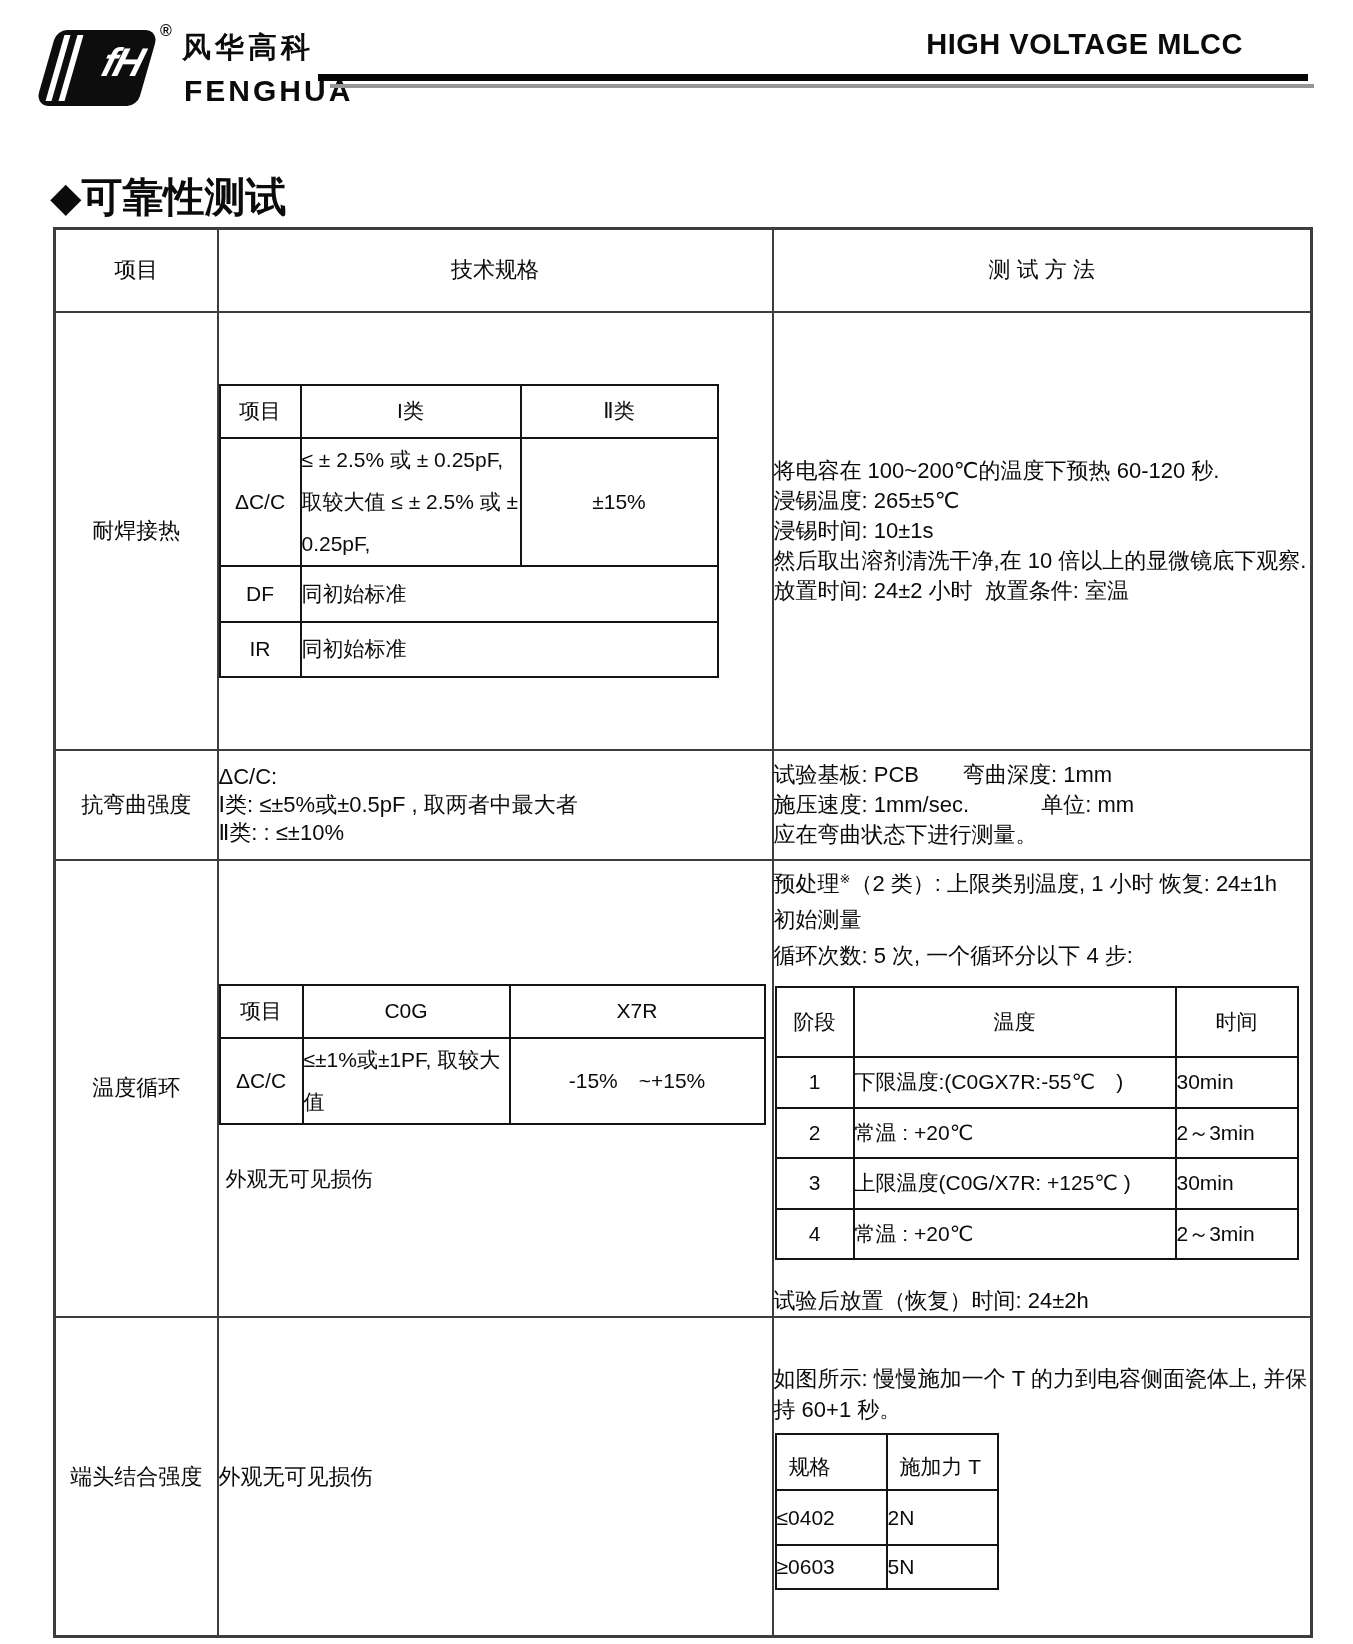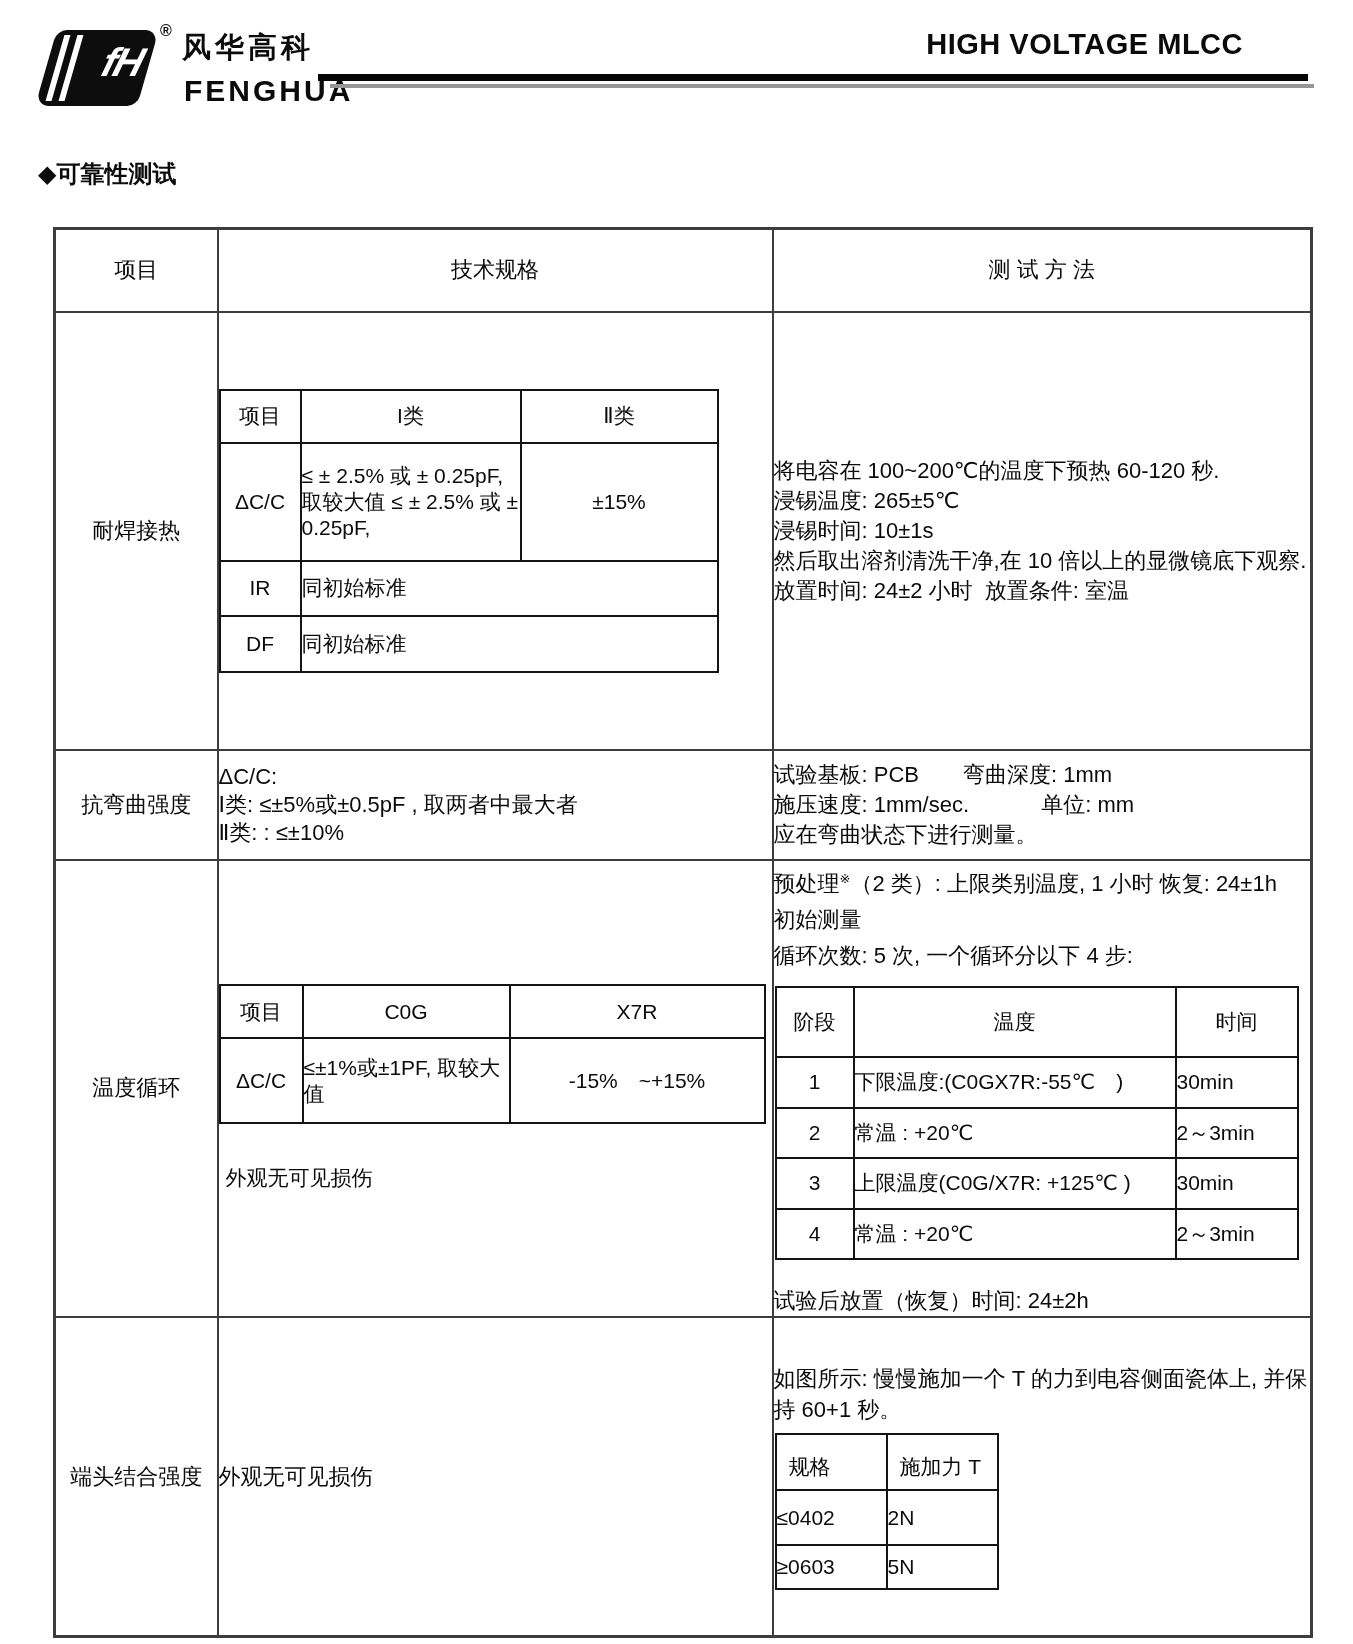--- a/index.html
+++ b/index.html
@@ -21,21 +21,21 @@
     font-style:italic;font-weight:800;font-size:40px;line-height:1;
     color:#ffffff;letter-spacing:-2px;
   }
   .reg-mark{position:absolute;left:160px;top:22px;font-size:16px;font-weight:700;}
   .brand-cn{position:absolute;left:182px;top:28px;font-size:29px;font-weight:800;letter-spacing:4px;}
   .brand-en{position:absolute;left:184px;top:74px;font-size:30px;font-weight:700;letter-spacing:3px;}
   .doc-title{position:absolute;right:110px;top:28px;font-size:29px;font-weight:800;letter-spacing:0.5px;}
   .rule-black{position:absolute;left:318px;top:74px;width:990px;height:7px;background:#060606;}
   .rule-gray{position:absolute;left:330px;top:84px;width:984px;height:4px;background:#969696;}
   
-  .section-title{position:absolute;left:38px;top:158px;font-size:24px;font-weight:800;margin:0;}
+  .section-title{position:absolute;left:38px;top:158px;font-size:41px;font-weight:800;margin:12px;}
   
   table{border-collapse:collapse;table-layout:fixed;}
   .main{position:absolute;left:53px;top:227px;width:1257px;border:3px solid #3d3d3d;}
   .main > tbody > tr > td{border:2px solid #3d3d3d;font-size:22px;vertical-align:middle;padding:0;}
   .c-center{text-align:center;}
   .head-cell{text-align:center;font-size:22px;}
   .lines div{white-space:pre-wrap;}
   .spec-cell-1{vertical-align:top;padding:35px 0 0 13px;}
   .method-cell-1{padding-left:14px;font-size:21px;}
   .method-cell-1 div{line-height:30px;}
@@ -48,21 +48,21 @@
   .method-cell-3 .intro div{line-height:36px;white-space:pre-wrap;}
   .method-cell-3 sup{font-size:13px;}
   .spec-cell-4{padding-left:13px;font-size:21px;}
   .method-cell-4{vertical-align:top;padding:68px 22px 0 14px;font-size:21px;}
   .method-cell-4 .intro{line-height:31px;white-space:pre-wrap;}
   
   .nested{border:2px solid #141414;}
   .nested td{border:2px solid #141414;font-size:21px;vertical-align:middle;padding:0;}
   .nested1{width:498px;}
   .nested2{width:545px;}
-  .dcc-text{padding:4px 10px;line-height:26px;white-space:pre-wrap;border-radius:22px;}
+  .dcc-text{padding:4px 10px;line-height:42px;white-space:pre-wrap;border-radius:22px;}
   .val-top{vertical-align:top;padding:6px 0 0 12px;}
   .foot-row td{vertical-align:top;padding:8px 0 0 10px;white-space:pre-wrap;}
   .appearance{margin-top:40px;padding-left:7px;font-size:21px;}
   .stage-table{width:522px;margin-top:12px;margin-left:1px;}
   .stage-num{vertical-align:top;text-align:center;padding-top:2px;}
   .stage-temp{padding-left:18px;white-space:pre-wrap;}
   .stage-time{padding-left:12px;}
   .recovery{margin-top:26px;line-height:30px;white-space:pre-wrap;}
   .force-table{width:222px;margin-top:8px;margin-left:1px;}
   .force-head td{vertical-align:bottom;padding:0 0 8px 12px;}
@@ -112,26 +112,26 @@
         <tr style="height:53px;">
           <td class="c-center">项目</td>
           <td class="c-center">I类</td>
           <td class="c-center">Ⅱ类</td>
         </tr>
         <tr style="height:118px;">
           <td class="c-center">ΔC/C</td>
           <td class="dcc-text">≤ ± 2.5% 或 ± 0.25pF, 取较大值 ≤ ± 2.5% 或 ± 0.25pF,</td>
           <td class="c-center">±15%</td>
         </tr>
+        <tr style="height:56px;">
+          <td class="c-center">DF</td>
+          <td class="val-top" colspan="2">同初始标准</td>
+        </tr>
         <tr style="height:55px;">
           <td class="c-center">IR</td>
-          <td class="val-top" colspan="2">同初始标准</td>
-        </tr>
-        <tr style="height:56px;">
-          <td class="c-center">DF</td>
           <td class="val-top" colspan="2">同初始标准</td>
         </tr>
         </tbody>
       </table>
     </td>
     <td class="method-cell-1 lines">
       <div>将电容在 100~200℃的温度下预热 60-120 秒.</div>
       <div>浸锡温度: 265±5℃</div>
       <div>浸锡时间: 10±1s</div>
       <div>然后取出溶剂清洗干净,在 10 倍以上的显微镜底下观察.</div>

